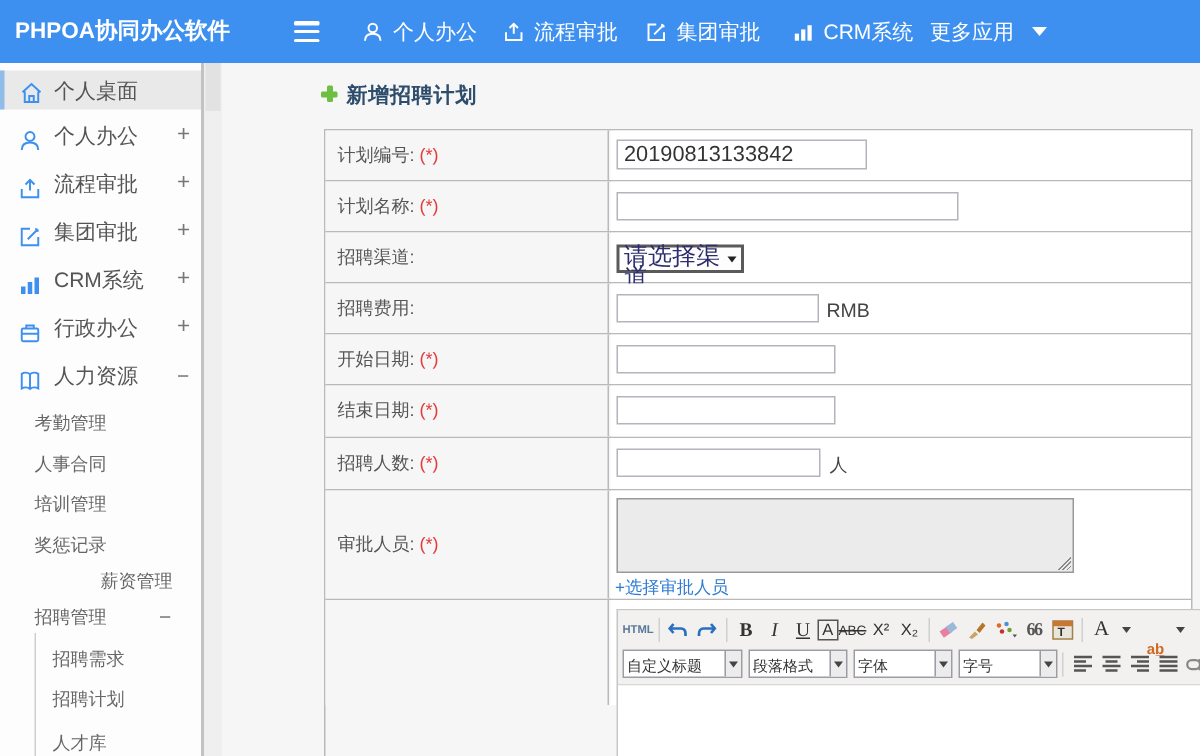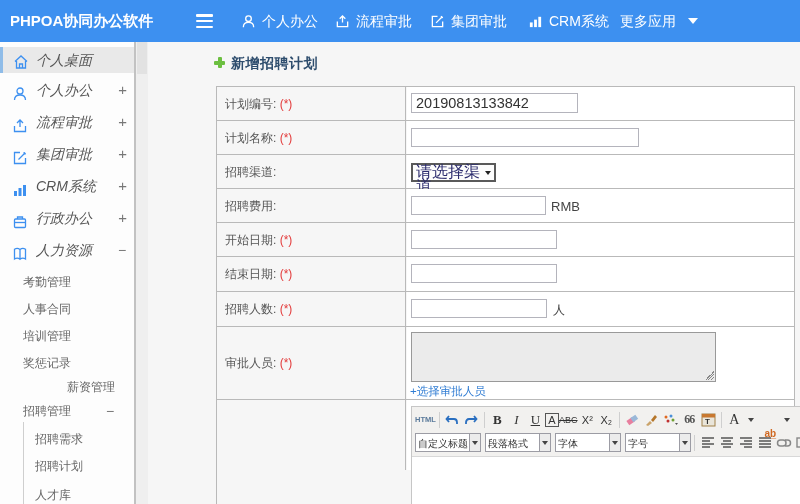--- a/index.html
+++ b/index.html
@@ -13,21 +13,21 @@
 .burger div { height:2.6px; background:#fff; border-radius:1px; margin-bottom:3.2px; }
 .tmenu { position:absolute; top:0; height:42px; line-height:42px; color:#fff; font-size:14px; }
 .tmenu svg { vertical-align:-3px; margin-right:6px; }
 .caret { position:absolute; left:688px; top:18px; width:0; height:0; border-left:5px solid transparent; border-right:5px solid transparent; border-top:6px solid #fff; }
 
 
 .sidebar { position:absolute; left:0; top:42px; width:134px; height:462px; background:#fdfdfd; }
 .sideline { position:absolute; left:134px; top:42px; width:2px; height:462px; background:#c2c2c2; }
 .sidetrack { position:absolute; left:136px; top:42px; width:12px; height:462px; background:#efefef; }
 .sthumb { position:absolute; left:137px; top:42px; width:10px; height:32px; background:#e2e2e2; }
-.sitem { position:absolute; left:0; width:134px; height:30px; line-height:30px; color:#555; font-size:14px;font-style:italic; }
+.sitem { position:absolute; left:0; width:134px; height:30px; line-height:30px; color:#555; font-size:14px; }
 .sitem .ic { position:absolute; left:12px; top:7px; }
 .sitem .tx { position:absolute; left:36px; }
 .sitem .pm { position:absolute; left:118px; color:#777; font-size:15px; font-weight:normal; }
 .sel { background:#e9e9e9; border-left:3px solid #8fbce8; height:26px; line-height:26px; }
 .sel .ic { left:10px; top:5px; }
 .sel .tx { left:33px; }
 .sub { position:absolute; left:23px; width:110px; height:26px; line-height:26px; color:#666; font-size:12px; }
 .sub .pm { position:absolute; left:83px; color:#777; font-size:14px; }
 .sub3 { position:absolute; left:35px; width:100px; height:26px; line-height:26px; color:#666; font-size:12px; }
 .vline3 { position:absolute; left:23px; top:380px; width:1px; height:82px; background:#cfcfcf; }
@@ -329,21 +329,21 @@
                     </svg>
                   </span>
                 <span class="tbtn">
                     <svg width="14" height="14" viewBox="0 0 14 14">
                       <rect x="1" y="2" width="12" height="10" fill="#7aa8d8"></rect>
                     </svg>
                   </span>
               </div>
               <div class="trow" style="margin-top:2px;">
                 <span class="ddl">
-                    <span class="dt" style="width:53px;font-family:Liberation Mono, monospace;">自定义标题</span>
+                    <span class="dt" style="width:67px;font-family:Liberation Mono, monospace;">自定义标题</span>
                     <span class="db"></span>
                   </span>
                 <span class="ddl">
                     <span class="dt" style="width:53px;">段落格式</span>
                     <span class="db"></span>
                   </span>
                 <span class="ddl">
                     <span class="dt" style="width:53px;">字体</span>
                     <span class="db"></span>
                   </span>

